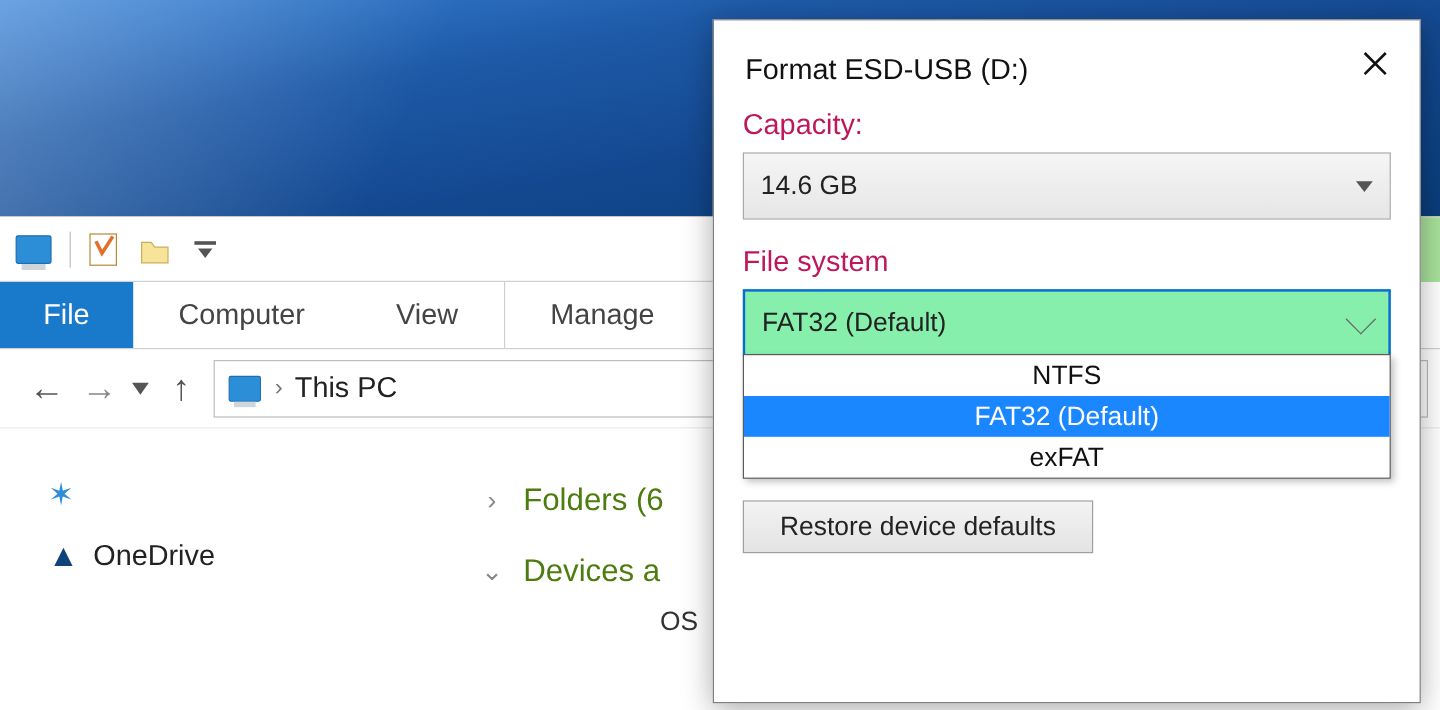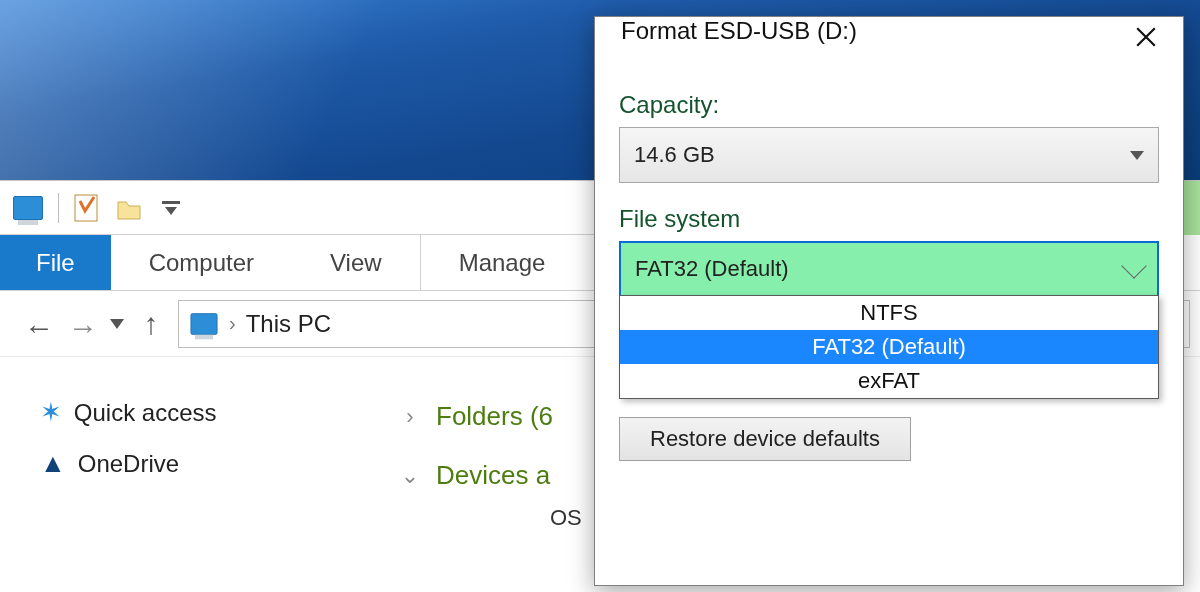--- a/index.html
+++ b/index.html
@@ -105,28 +105,28 @@
     
     .dialog {
       position: absolute;
       top: 16px; left: 594px;
       width: 590px; height: 570px;
       background: #fff;
       border: 1px solid #7f7f7f;
       box-shadow: 0 6px 24px rgba(0,0,0,0.35);
     }
     .dlg-title {
-      display:flex; align-items:flex-start; justify-content:space-between;
+      display:flex; align-items:flex-end; justify-content:space-between;
       height: 56px; padding: 0 14px 0 26px;
       font-size: 24px; color:#111;
     }
     .dlg-close { width:46px; height:40px; display:flex; align-items:center; justify-content:center; }
     .dlg-close svg { width:22px; height:22px; }
     .dlg-body { padding: 18px 24px 0 24px; }
-    .dlg-label { font-size: 24px; color:#14532d; margin-bottom:8px; }
+    .dlg-label { font-size: 24px; color:#be185d; margin-bottom:8px; }
     .combo {
       position: relative;
       height: 56px;
       border: 1px solid #a8a8a8;
       background: linear-gradient(#f5f5f5,#e6e6e6);
       display:flex; align-items:center; justify-content:space-between;
       padding: 0 14px; font-size:22px; color:#222;
       margin-bottom: 22px;
     }
     .combo.open {
@@ -225,21 +225,20 @@
       <div class="pc-icon" style="transform:scale(.9);"></div>
       <span class="addr-sep">›</span>
       <span>This PC</span>
     </div>
   </div>
 
   <div class="content">
     <div class="sidebar">
       <div class="side-item">
         <span class="star-icon">✶</span>
-        <span>Quick access</span>
       </div>
       <div class="side-item">
         <span class="cloud-icon">▲</span>
         <span>OneDrive</span>
       </div>
     </div>
     <div class="main">
       <div class="section-row">
         <span class="chevron">›</span>
         <span class="section-link">Folders (6</span>

